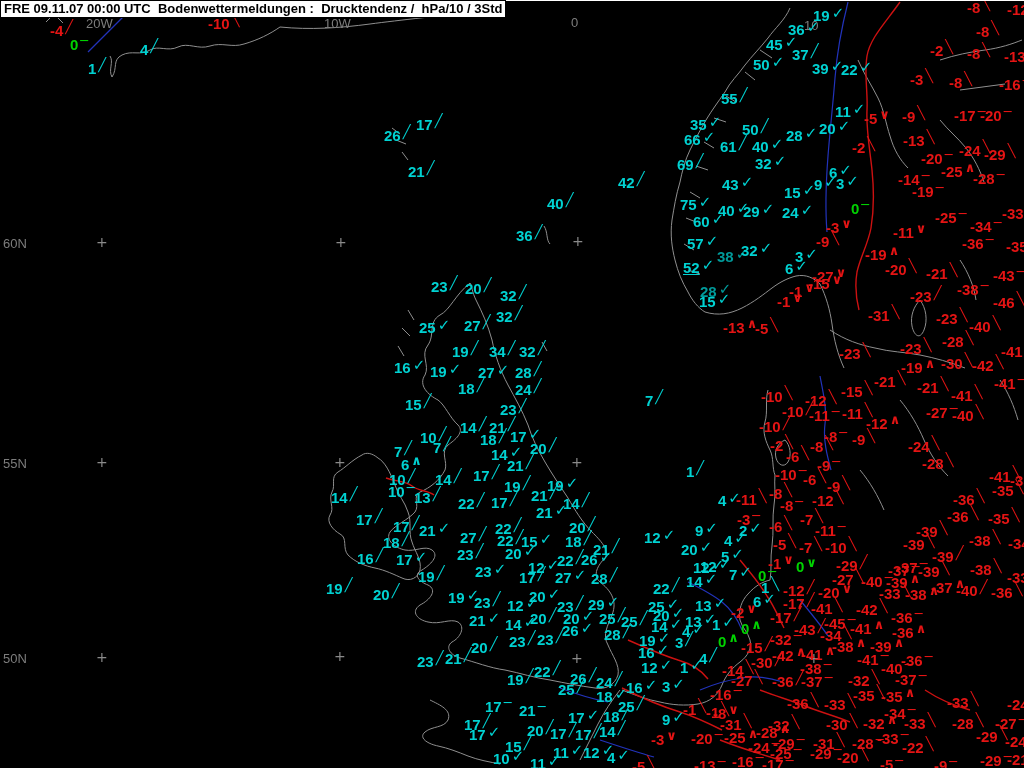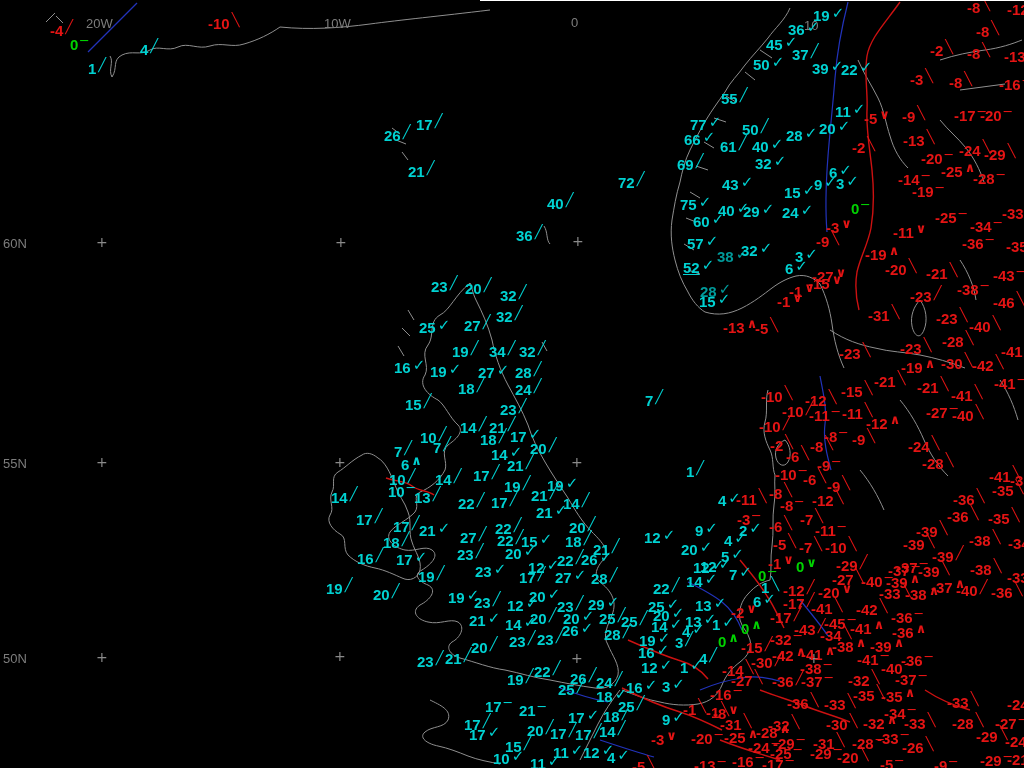--- a/index.html
+++ b/index.html
@@ -17,20 +17,21 @@
   .station .sym.kk{font-size:15px;top:-3px;}
   .c{color:#00d2d2}.t{color:#009a9a}.r{color:#e41414}.g{color:#00d200}
   .geolabel{position:absolute;color:#7d7d7d;font:13px "Liberation Sans",sans-serif;z-index:5;}
   .cross{position:absolute;color:#8a8a8a;font:14px "DejaVu Sans",sans-serif;z-index:4;}
 </style>
 </head>
 <body>
 
 <div id="screen">
   <div id="topline"></div>
+  <div id="titlebar">FRE 09.11.07 00:00 UTC  Bodenwettermeldungen :  Drucktendenz /  hPa/10 / 3Std</div>
 
   <svg id="maplines" width="1024" height="768" viewBox="0 0 1024 768">
     <g stroke="#8f8f8f" stroke-width="1" fill="none">
 
       <path d="M112,77 C118,68 112,60 122,55 C132,50 140,56 150,50 C158,45 168,52 178,47 C188,42 198,50 210,46 C222,42 232,48 244,44 C258,40 270,34 280,27"></path>
       <path d="M112,77 C108,70 114,62 110,56 M46,22 l9,-9 M56,16 l7,7"></path>
       <path d="M280,27 C310,30 340,28 370,24 C400,20 440,16 490,10"></path>
 
       <path d="M392,128 l8,6 M396,140 l10,4 M402,152 l6,8 M544,226 c4,6 2,14 6,18 M542,342 l5,9"></path>
 
@@ -84,30 +85,30 @@
       <span class="station r" style="left: 50px; top: 24px;"><span>-4</span><span class="sym">╱</span></span>
       <span class="station g" style="left: 70px; top: 38px;"><span>0</span><span class="sym">─</span></span>
       <span class="station r" style="left: 208px; top: 17px;"><span>-10</span><span class="sym">╲</span></span>
       <span class="station c" style="left: 140px; top: 43px;"><span>4</span><span class="sym">╱</span></span>
       <span class="station c" style="left: 88px; top: 62px;"><span>1</span><span class="sym">╱</span></span>
       <span class="station c" style="left: 384px; top: 129px;"><span>26</span><span class="sym">╱</span></span>
       <span class="station c" style="left: 416px; top: 118px;"><span>17</span><span class="sym">╱</span></span>
       <span class="station c" style="left: 408px; top: 165px;"><span>21</span><span class="sym">╱</span></span>
       <span class="station c" style="left: 547px; top: 197px;"><span>40</span><span class="sym">╱</span></span>
       <span class="station c" style="left: 516px; top: 229px;"><span>36</span><span class="sym">╱</span></span>
-      <span class="station c" style="left: 618px; top: 176px;"><span>72</span><span class="sym">╱</span></span>
+      <span class="station c" style="left: 618px; top: 176px;"><span>42</span><span class="sym">╱</span></span>
       <span class="station c" style="left: 813px; top: 9px;"><span>19</span><span class="sym kk">✓</span></span>
       <span class="station c" style="left: 788px; top: 23px;"><span>36</span><span class="sym kk">✓</span></span>
       <span class="station c" style="left: 766px; top: 38px;"><span>45</span><span class="sym kk">✓</span></span>
       <span class="station c" style="left: 753px; top: 58px;"><span>50</span><span class="sym kk">✓</span></span>
       <span class="station c" style="left: 792px; top: 48px;"><span>37</span><span class="sym">╱</span></span>
       <span class="station c" style="left: 812px; top: 62px;"><span>39</span><span class="sym kk">✓</span></span>
       <span class="station c" style="left: 841px; top: 63px;"><span>22</span><span class="sym kk">✓</span></span>
       <span class="station c" style="left: 721px; top: 92px;"><span>55</span><span class="sym">╱</span></span>
-      <span class="station c" style="left: 690px; top: 118px;"><span>77</span><span class="sym kk">✓</span></span>
+      <span class="station c" style="left: 690px; top: 118px;"><span>35</span><span class="sym kk">✓</span></span>
       <span class="station c" style="left: 742px; top: 123px;"><span>50</span><span class="sym">╱</span></span>
       <span class="station c" style="left: 684px; top: 133px;"><span>66</span><span class="sym kk">✓</span></span>
       <span class="station c" style="left: 720px; top: 140px;"><span>61</span><span class="sym">╱</span></span>
       <span class="station c" style="left: 752px; top: 140px;"><span>40</span><span class="sym kk">✓</span></span>
       <span class="station c" style="left: 677px; top: 158px;"><span>69</span><span class="sym">╱</span></span>
       <span class="station c" style="left: 755px; top: 157px;"><span>32</span><span class="sym kk">✓</span></span>
       <span class="station c" style="left: 722px; top: 178px;"><span>43</span><span class="sym kk">✓</span></span>
       <span class="station c" style="left: 786px; top: 129px;"><span>28</span><span class="sym kk">✓</span></span>
       <span class="station c" style="left: 819px; top: 122px;"><span>20</span><span class="sym kk">✓</span></span>
       <span class="station c" style="left: 835px; top: 105px;"><span>11</span><span class="sym kk">✓</span></span>
@@ -423,21 +424,21 @@
       <span class="station r" style="left: 952px; top: 717px;"><span>-28</span><span class="sym">╲</span></span>
       <span class="station r" style="left: 995px; top: 717px;"><span>-27</span><span class="sym">─</span></span>
       <span class="station r" style="left: 748px; top: 741px;"><span>-24</span><span class="sym">─</span></span>
       <span class="station r" style="left: 773px; top: 737px;"><span>-29</span><span class="sym">─</span></span>
       <span class="station r" style="left: 770px; top: 747px;"><span>-25</span><span class="sym">─</span></span>
       <span class="station r" style="left: 813px; top: 737px;"><span>-31</span><span class="sym">╲</span></span>
       <span class="station r" style="left: 810px; top: 747px;"><span>-29</span><span class="sym">─</span></span>
       <span class="station r" style="left: 852px; top: 737px;"><span>-28</span><span class="sym">─</span></span>
       <span class="station r" style="left: 877px; top: 732px;"><span>-33</span><span class="sym">─</span></span>
       <span class="station r" style="left: 837px; top: 751px;"><span>-20</span><span class="sym">╲</span></span>
-      <span class="station r" style="left: 902px; top: 741px;"><span>-26</span><span class="sym">╲</span></span>
+      <span class="station r" style="left: 902px; top: 741px;"><span>-22</span><span class="sym">╲</span></span>
       <span class="station r" style="left: 976px; top: 730px;"><span>-29</span><span class="sym">╲</span></span>
       <span class="station r" style="left: 1005px; top: 735px;"><span>-24</span></span>
       <span class="station r" style="left: 1007px; top: 698px;"><span>-24</span></span>
       <span class="station r" style="left: 947px; top: 696px;"><span>-33</span><span class="sym">╲</span></span>
       <span class="station r" style="left: 732px; top: 755px;"><span>-16</span><span class="sym">─</span></span>
       <span class="station r" style="left: 762px; top: 758px;"><span>-17</span><span class="sym">─</span></span>
       <span class="station r" style="left: 880px; top: 758px;"><span>-5</span><span class="sym">─</span></span>
       <span class="station r" style="left: 934px; top: 759px;"><span>-9</span><span class="sym">─</span></span>
       <span class="station r" style="left: 980px; top: 754px;"><span>-29</span><span class="sym">─</span></span>
       <span class="station r" style="left: 1007px; top: 753px;"><span>-21</span></span>

